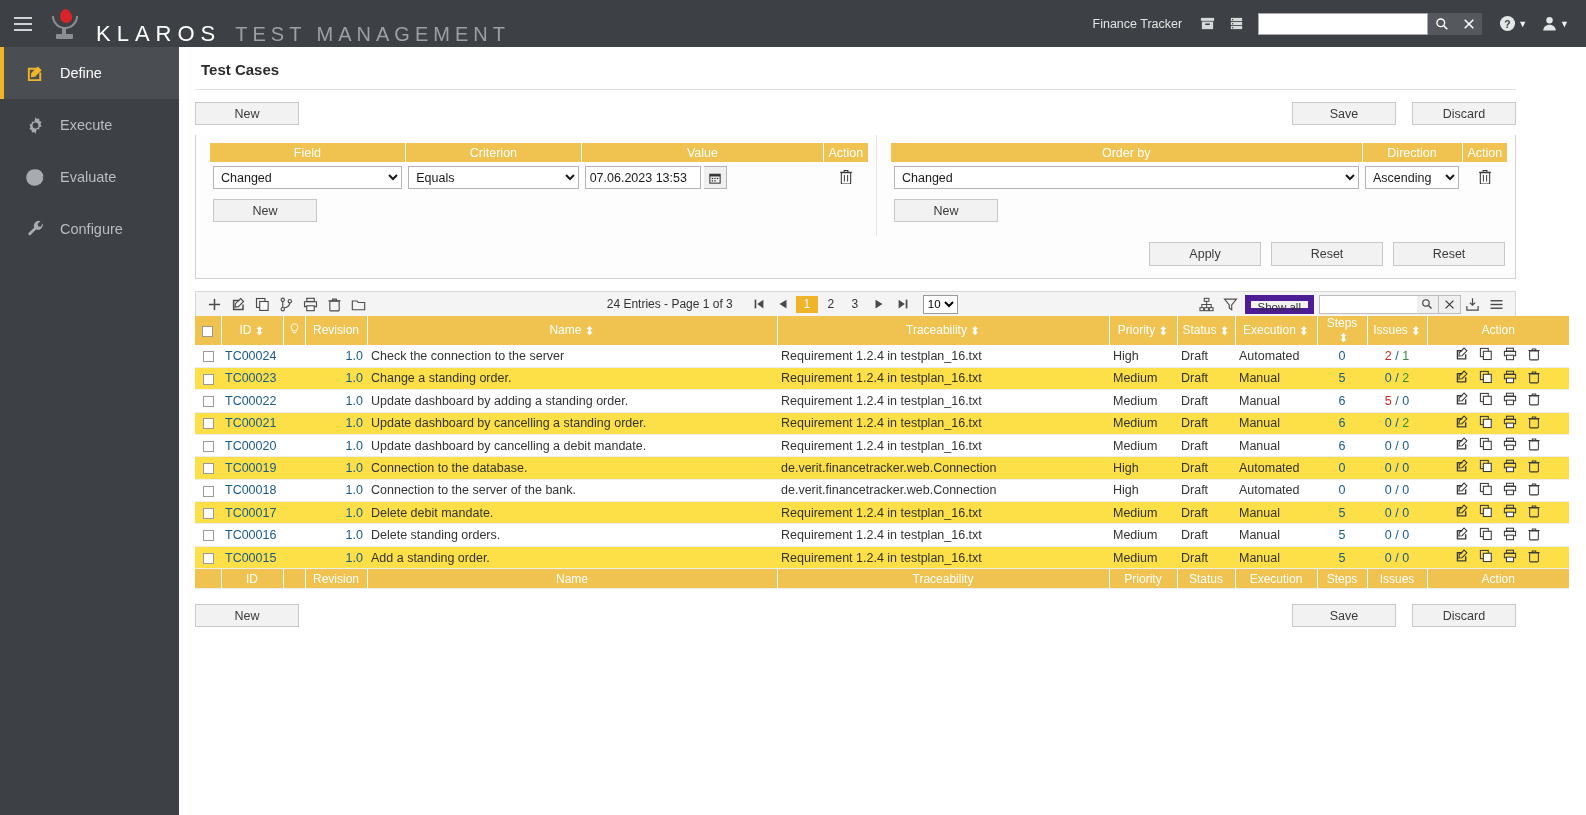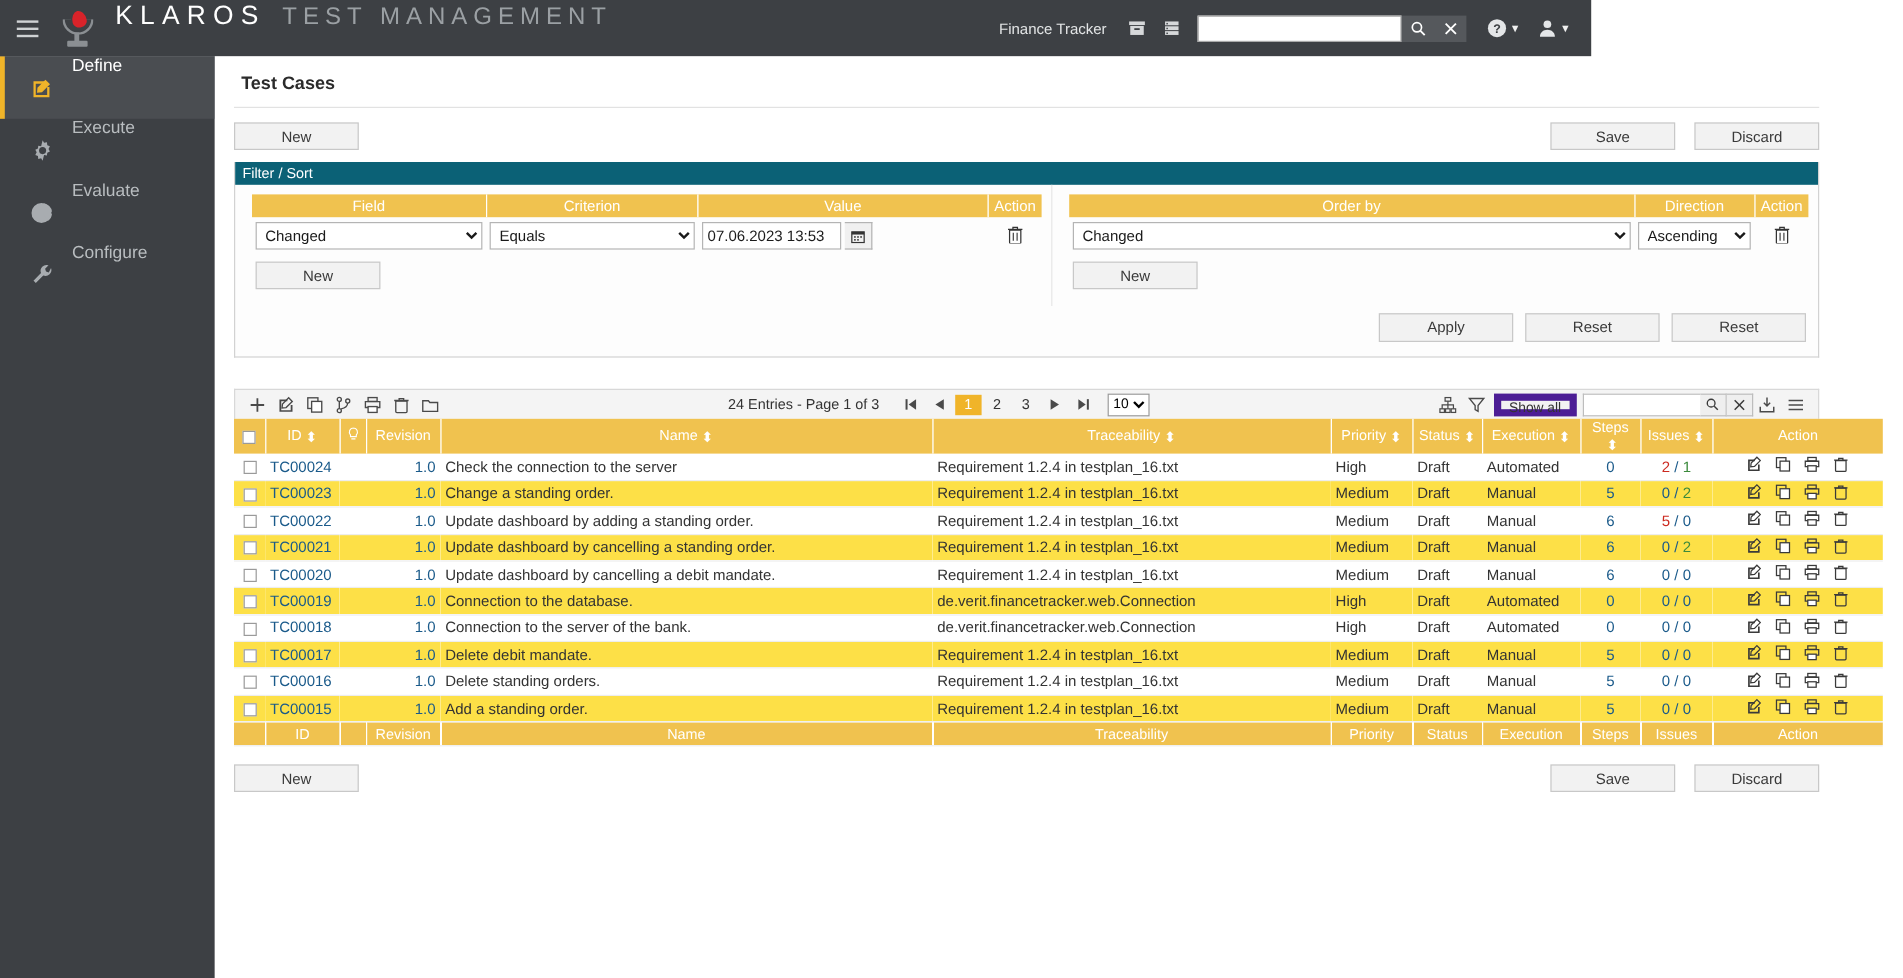--- a/index.html
+++ b/index.html
@@ -9,23 +9,23 @@
     background: #ffffff;
     font-family: "Liberation Sans", sans-serif;
     font-size: 12px;
     color: #333333;
     overflow: hidden;
   }
 
   
   #topbar {
     position: absolute; top: 0; left: 0;
-    width: 1326px; height: 47px;
+    width: 1586px; height: 47px;
     background: #3d4044;
-    display: flex; align-items: flex-start;
+    display: flex; align-items: flex-end;
   }
   .burger {
     width: 46px; height: 47px;
     display: flex; flex-direction: column;
     align-items: center; justify-content: center;
     gap: 4px; cursor: pointer;
   }
   .burger i { display: block; width: 18px; height: 2px; background: #cfd2d4; }
 
   .logo-wrap { width: 40px; height: 47px; position: relative; }
@@ -92,21 +92,21 @@
     height: 47px; padding: 0 7px;
   }
 
   
   #sidebar {
     position: absolute; left: 0; top: 47px;
     width: 179px; height: 768px;
     background: #3d4044;
   }
   .nav-item {
-    height: 52px; display: flex; 
+    height: 52px; display: flex; align-items: center;
     padding-left: 24px; gap: 14px; cursor: pointer;
     color: #b9bdc0; font-size: 14.5px;
     position: relative;
   }
   .nav-item.active {
     background: #4a4d51; color: #ffffff;
   }
   .nav-item.active::before {
     content: ""; position: absolute; left: 0; top: 0;
     width: 4px; height: 52px; background: #f0b429;
@@ -185,21 +185,21 @@
     display: flex; justify-content: flex-end; gap: 10px;
     padding: 6px 10px 12px 0;
   }
   #filter-buttons .btn { width: 112px; height: 24px; }
 
   
   #tbl-toolbar {
     display: flex; align-items: center;
     height: 25px; background: #f4f4f4;
     border: 1px solid #d8d8d8; border-bottom: none;
-    padding: 0 6px; gap: 0; margin-top: 26px;
+    padding: 0 6px; gap: 0; margin-top: 12px;
   }
   .tb-ico {
     width: 24px; height: 24px; display: flex;
     align-items: center; justify-content: center; cursor: pointer;
   }
   .pager { display: flex; align-items: center; gap: 0; margin-left: auto; }
   .pg-label { font-size: 12px; color: #333; margin-right: 14px; }
   .pg-btn {
     width: 24px; height: 24px; display: flex;
     align-items: center; justify-content: center; cursor: pointer;
@@ -399,21 +399,20 @@
 
   <div class="row-actions">
     <button class="btn btn-wide">New</button>
     <div class="right">
       <button class="btn btn-wide">Save</button>
       <button class="btn btn-wide">Discard</button>
     </div>
   </div>
 
   <div id="filter-panel">
-    <div id="filter-head">Filter / Sort</div>
     <div id="filter-body">
 
       <div class="fcol left">
         <table class="ftab">
           <colgroup>
               <col style="width:200px">
               <col style="width:180px">
               <col style="width:245px">
               <col style="width:45px">
             </colgroup>

